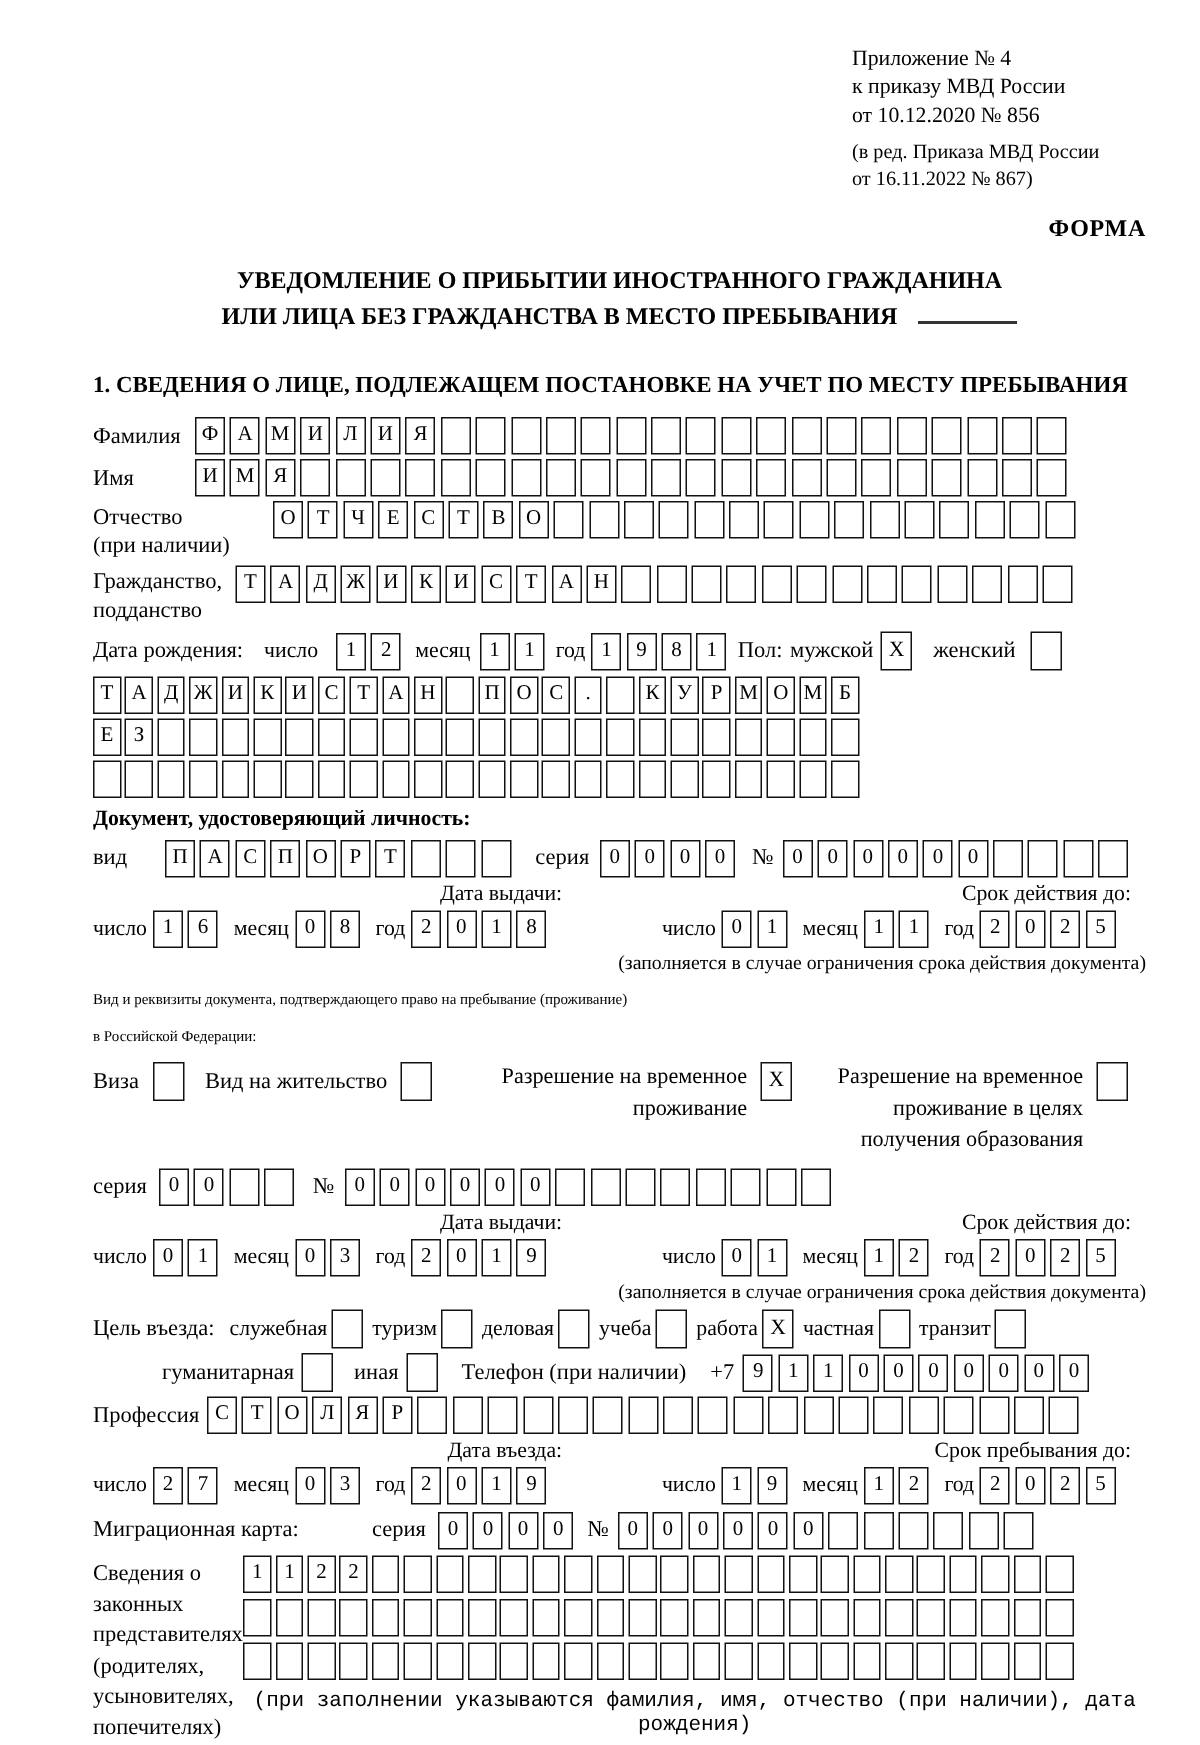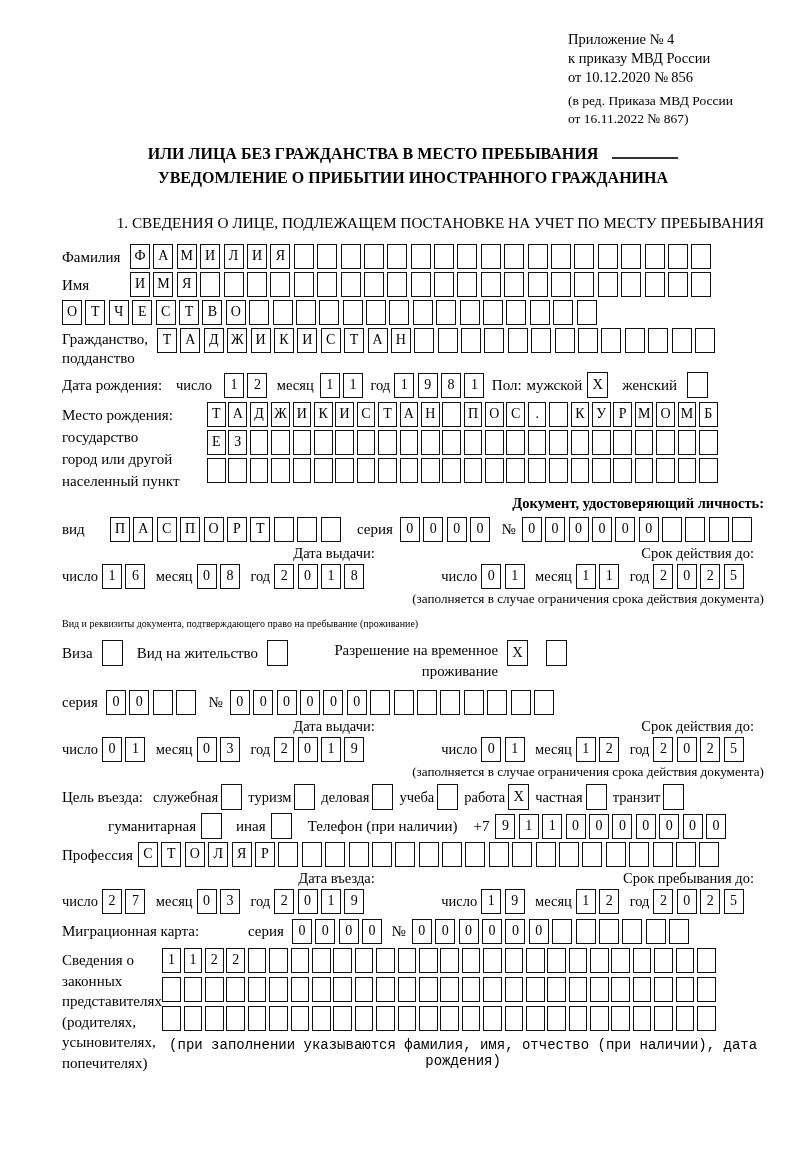--- a/index.html
+++ b/index.html
@@ -10,40 +10,40 @@
 
 .hdr-block { margin-left:auto; width:196px; }
 .hdr-line { font-size:14.5px; line-height:19px; }
 .hdr-amend { font-size:13.5px; line-height:18px; }
 .hdr-amend.first { margin-top:5px; }
 .forma { text-align:right; font-weight:bold; font-size:16px; margin-top:16px; letter-spacing:.5px; }
 
 .title { text-align:center; font-weight:bold; font-size:16px; line-height:24px; margin-top:14px; }
 .title-underline { display:inline-block; width:66px; border-bottom:2px solid #333; margin-left:14px; }
 
-.sec-heading { font-weight:normal; font-size:15.3px; margin-top:24px; margin-bottom:12px;text-align:right; }
+.sec-heading { font-weight:bold; font-size:15.3px; margin-top:24px; margin-bottom:12px; }
 
 .row { display:flex; align-items:flex-start; margin-bottom:3px; }
 .center { align-items:center; }
 .lbl { font-size:15px; line-height:19px; }
 .sublbl { font-size:14.5px; }
 .cells { display:flex; flex:0 0 auto; }
 .cell { flex:0 0 auto; width:20px; height:25px; border:1.7px solid #111; margin-right:3.4px;
   text-align:center; font-size:14px; line-height:21px; }
 .tight .cell { width:18.6px; margin-right:2.8px; }
 .chk { flex:0 0 auto; display:inline-block; width:21px; height:26px; border:1.7px solid #111;
   text-align:center; font-size:14.5px; line-height:23px; }
 
 .flab { width:68px; padding-top:4px; }
 .plab { width:120px; padding-top:2px; line-height:19px; }
 .clab { width:95px; padding-top:2px; line-height:19px; }
 .bplab { width:145px; line-height:22px; padding-top:2px; }
 .bprows .cells { margin-bottom:3px; }
 
-.doc-heading { text-align:right; font-weight:bold; font-size:14.5px; margin:2px 0 5px; }
+.doc-heading { text-align:left; font-weight:bold; font-size:14.5px; margin:2px 0 5px; }
 
 .daterow { display:flex; justify-content:space-between; padding-right:10px; margin-top:3px; }
 .dg-head { text-align:right; font-size:14.5px; margin-bottom:2px; }
 .dg-line { display:flex; align-items:center; }
 .dg-line .sublbl { margin-right:4px; }
 .dg-line .cells { margin-right:7px; }
 .note { font-size:13.2px; text-align:right; margin:2px 0 4px; }
 
 .intro { font-size:10px; line-height:25px; }
 .optrow { display:flex; align-items:flex-start; margin:4px 0 8px; }
@@ -65,24 +65,25 @@
 <div class="page">
 
   <div class="hdr-block">
     <div class="hdr-line">Приложение № 4</div>
     <div class="hdr-line">к приказу МВД России</div>
     <div class="hdr-line">от 10.12.2020 № 856</div>
     <div class="hdr-amend first">(в ред. Приказа МВД России</div>
     <div class="hdr-amend">от 16.11.2022 № 867)</div>
   </div>
 
+  <div class="forma">ФОРМА</div>
 
   <div class="title">
+    <div>УВЕДОМЛЕНИЕ О ПРИБЫТИИ ИНОСТРАННОГО ГРАЖДАНИНА</div>
     <div><span>ИЛИ ЛИЦА БЕЗ ГРАЖДАНСТВА В МЕСТО ПРЕБЫВАНИЯ</span><span class="title-underline"></span></div>
-    <div>УВЕДОМЛЕНИЕ О ПРИБЫТИИ ИНОСТРАННОГО ГРАЖДАНИНА</div>
   </div>
 
   <div class="sec-heading">1. СВЕДЕНИЯ О ЛИЦЕ, ПОДЛЕЖАЩЕМ ПОСТАНОВКЕ НА УЧЕТ ПО МЕСТУ ПРЕБЫВАНИЯ</div>
 
   <div class="row">
     <span class="lbl flab">Фамилия</span>
     <span class="cells">
         <span class="cell">Ф</span>
         <span class="cell">А</span>
         <span class="cell">М</span>
@@ -136,20 +137,24 @@
         <span class="cell"></span>
         <span class="cell"></span>
         <span class="cell"></span>
         <span class="cell"></span>
         <span class="cell"></span>
         <span class="cell"></span>
       </span>
   </div>
 
   <div class="row">
+    <span class="lbl plab">
+      <span style="display:block">Отчество</span>
+      <span style="display:block">(при наличии)</span>
+    </span>
     <span class="cells">
         <span class="cell">О</span>
         <span class="cell">Т</span>
         <span class="cell">Ч</span>
         <span class="cell">Е</span>
         <span class="cell">С</span>
         <span class="cell">Т</span>
         <span class="cell">В</span>
         <span class="cell">О</span>
         <span class="cell"></span>
@@ -223,26 +228,20 @@
         <span class="cell">1</span>
       </span>
     <span class="lbl" style="margin-left:4px">Пол:</span>
     <span class="lbl" style="margin:0 5px 0 5px">мужской</span>
     <span class="chk">X</span>
     <span class="lbl" style="margin:0 10px 0 14px">женский</span>
     <span class="chk"></span>
   </div>
 
   <div class="row" style="margin-top:4px">
-    <span class="lbl bplab">
-      <span style="display:block">Место рождения:</span>
-      <span style="display:block">государство</span>
-      <span style="display:block">город или другой</span>
-      <span style="display:block">населенный пункт</span>
-    </span>
     <span class="bprows">
       <span class="cells tight">
           <span class="cell">Т</span>
           <span class="cell">А</span>
           <span class="cell">Д</span>
           <span class="cell">Ж</span>
           <span class="cell">И</span>
           <span class="cell">К</span>
           <span class="cell">И</span>
           <span class="cell">С</span>
@@ -398,35 +397,37 @@
             <span class="cell">0</span>
             <span class="cell">2</span>
             <span class="cell">5</span>
           </span>
       </div>
     </div>
   </div>
   <div class="note">(заполняется в случае ограничения срока действия документа)</div>
 
   <div class="intro">Вид и реквизиты документа, подтверждающего право на пребывание (проживание)</div>
+  <div class="intro">в Российской Федерации:</div>
 
   <div class="optrow">
     <div class="opt">
       <span class="lbl">Виза</span>
       <span class="chk"></span>
     </div>
     <div class="opt" style="margin-left:14px">
       <span class="lbl">Вид на жительство</span>
       <span class="chk"></span>
     </div>
     <div class="opt" style="margin-left:22px">
       <span class="optlbl w190">Разрешение на временное проживание</span>
       <span class="chk">X</span>
     </div>
     <div class="opt" style="margin-left:18px">
+      <span class="optlbl w185">Разрешение на временное проживание в целях получения образования</span>
       <span class="chk"></span>
     </div>
   </div>
 
   <div class="row center">
     <span class="lbl" style="margin-right:8px">серия</span>
     <span class="cells">
         <span class="cell">0</span>
         <span class="cell">0</span>
         <span class="cell"></span>

